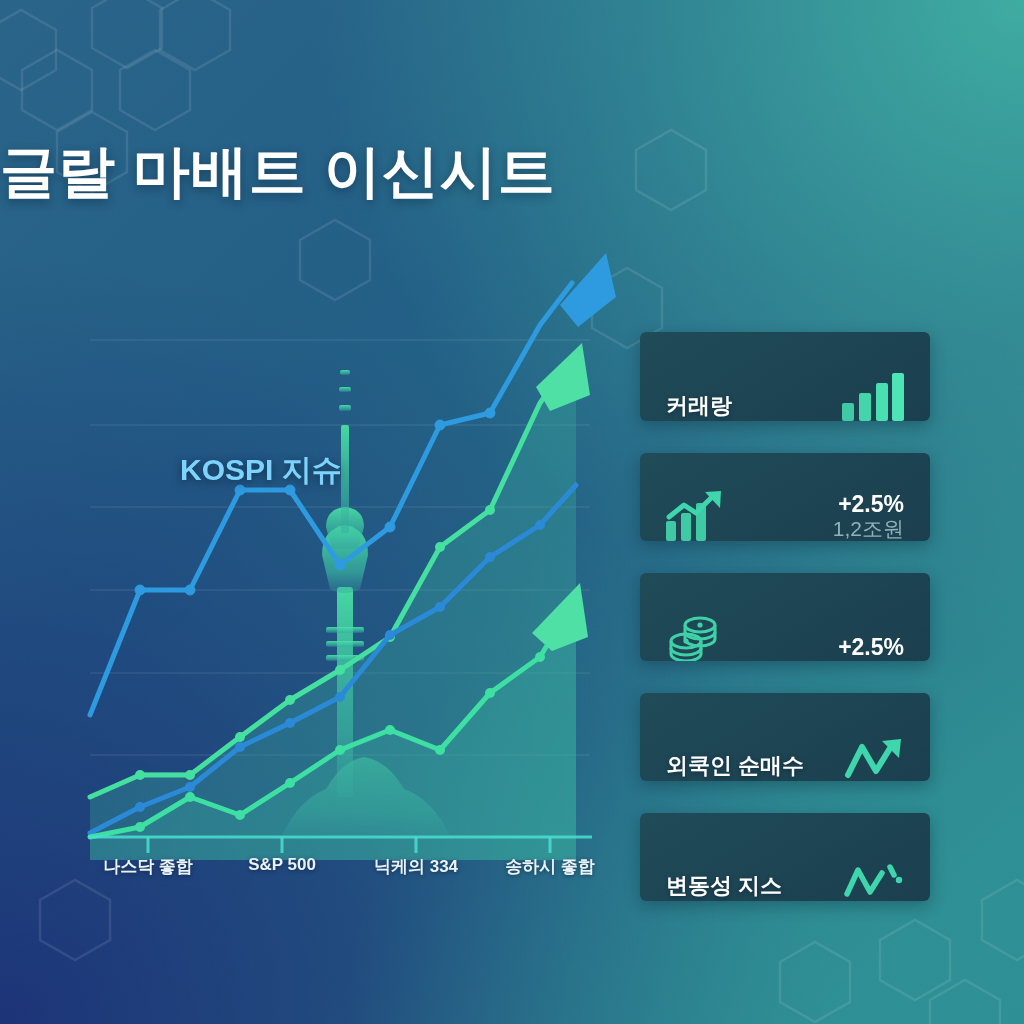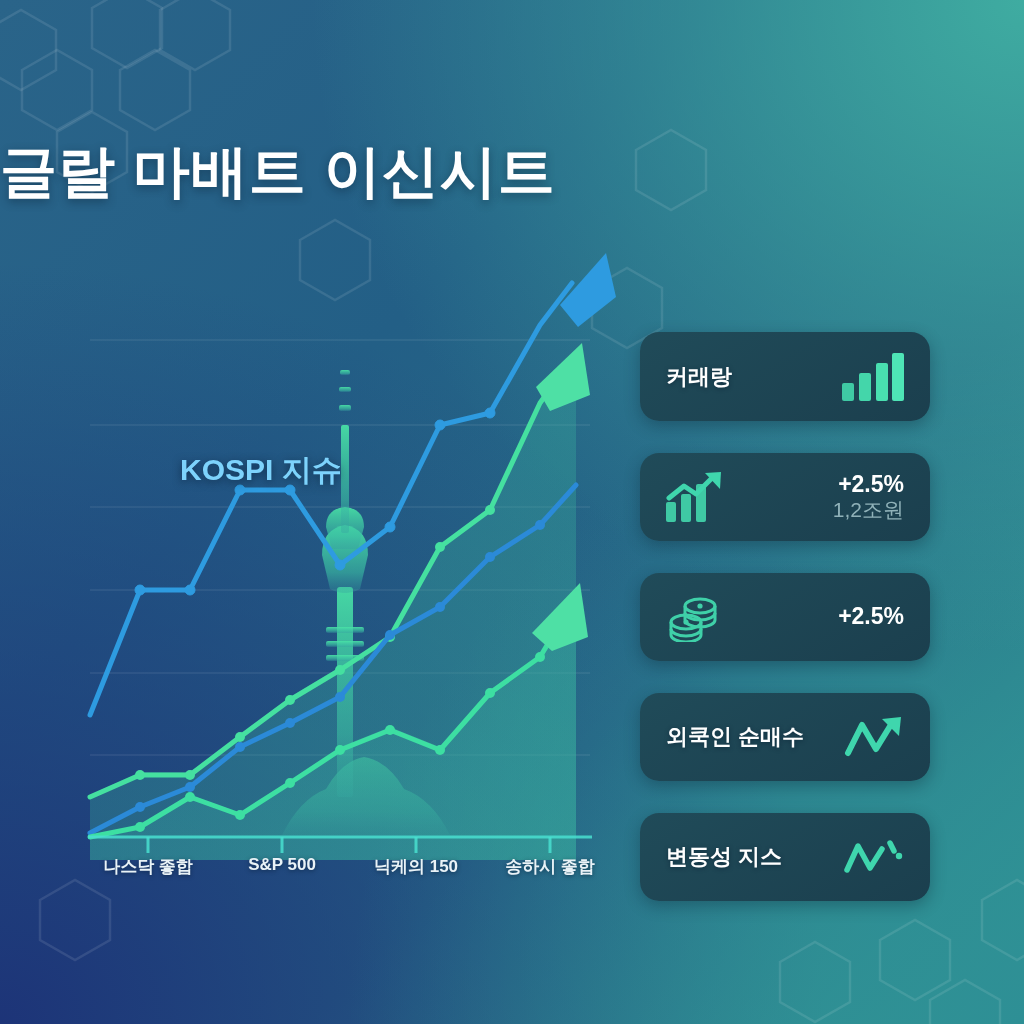--- a/index.html
+++ b/index.html
@@ -45,23 +45,23 @@
     text-shadow:0 1px 4px rgba(6,24,44,0.55);
     transform:translateX(-50%);
     white-space:nowrap;
   }
 
   
   .cards { position:absolute; left:640px; top:332px; width:290px; }
   .card {
     position:relative; width:290px;
     background:linear-gradient(150deg,#204b59 0%,#1b3f4e 100%);
-    border-radius:19px;
+    border-radius:6px;
     box-shadow:0 5px 16px rgba(9,30,46,0.33);
-    display:flex; align-items:center;
+    display:flex; align-items:flex-end;
     padding:0 26px;
     margin-bottom:22px;
   }
   .card.h-tall  { height:89px; }
   .card.h-mid   { height:88px;margin-top:32px; }
   .card-label {
     font-size:22px; font-weight:bold; color:#ffffff;
     text-shadow:0 1px 4px rgba(6,24,44,0.5);
     flex:1;
   }
@@ -214,21 +214,21 @@
           <line x1="490" y1="602" x2="490" y2="618"></line>
         </g>
       </g>
     </svg>
 
     <div class="kospi-label">KOSPI 지슈</div>
 
     <div class="xlabels">
       <span class="xlabel" style="left:88px;">나스닥 좋합</span>
       <span class="xlabel" style="left:222px;">S&amp;P 500</span>
-      <span class="xlabel" style="left:356px;">닉케의 150</span>
+      <span class="xlabel" style="left:356px;">닉케의 334</span>
       <span class="xlabel" style="left:490px;">송하시 좋합</span>
     </div>
   </div>
 
   <div class="cards">
 
     <div class="card h-tall">
       <div class="card-label">커래랑</div>
       <div class="card-icon">
         <svg width="62" height="48" viewBox="0 0 62 48">

